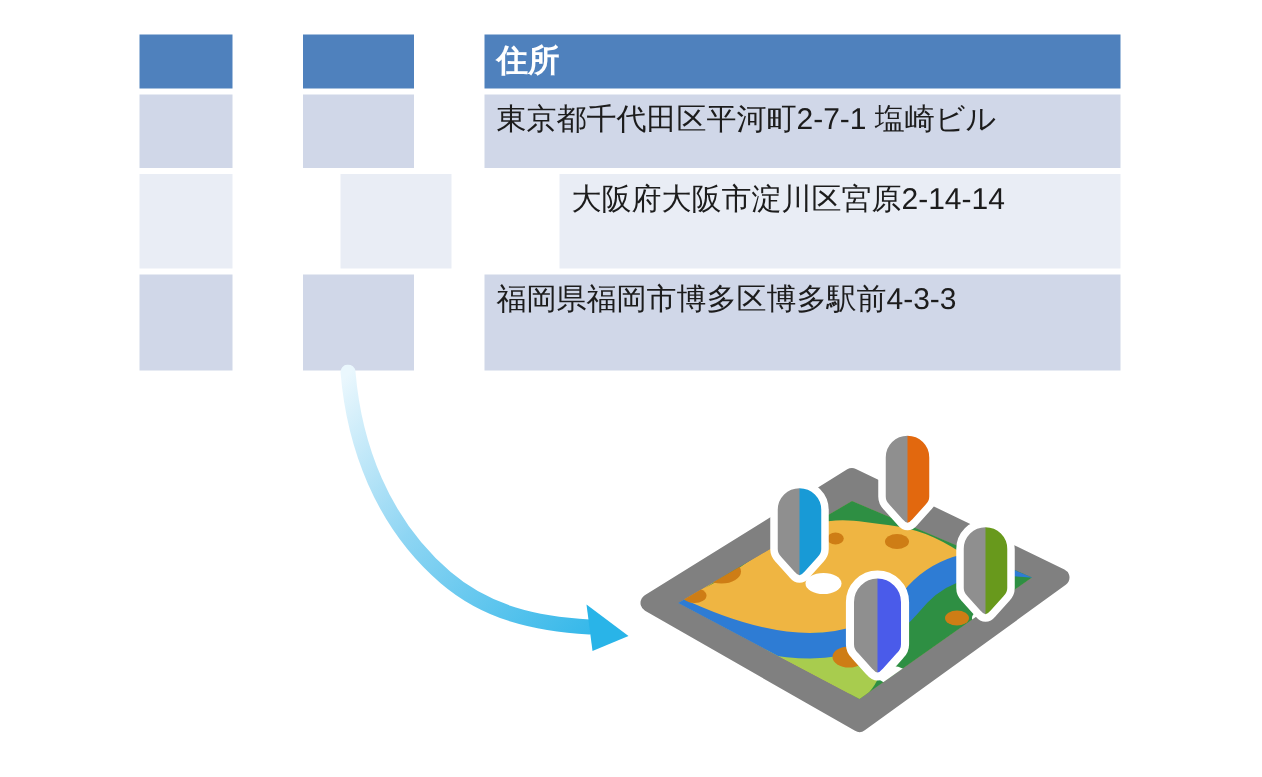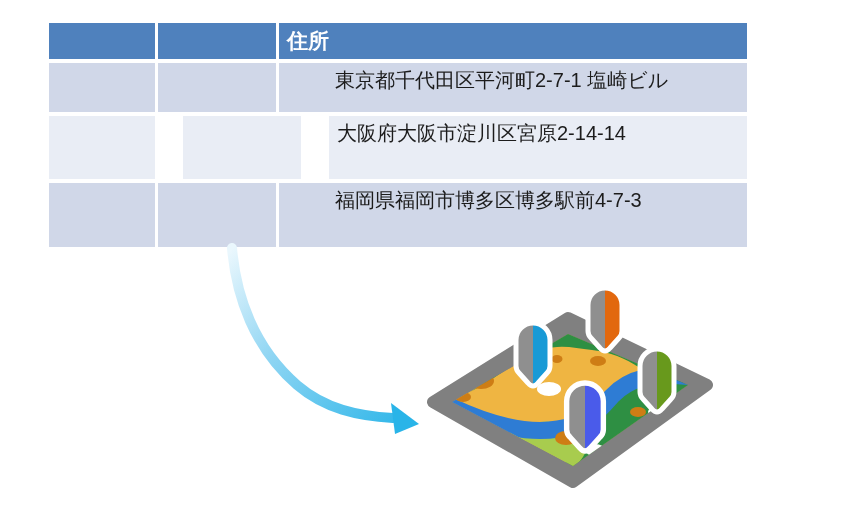--- a/index.html
+++ b/index.html
@@ -31,23 +31,23 @@
   
   .addr-table{
     position:absolute;left:49px;top:23px;width:698px;
     display:flex;flex-direction:column;row-gap:4px;
   }
   .t-row{display:grid;grid-template-columns:106px 118px 1fr;column-gap:3px;}
   .t-row.header-row{height:36px;}
   .t-row.r1{height:49px;}
   .t-row.r2{height:63px;gap:28px;}
   .t-row.r3{height:64px;}
-  .cell{box-sizing:border-box;overflow:hidden;}
+  .cell{box-sizing:border-box;overflow:hidden;margin-left:44px;}
   .header-row .cell{background:var(--header-bg);}
-  .band-dark  .cell{background:var(--band-dark);padding-left:48px;}
+  .band-dark  .cell{background:var(--band-dark);}
   .band-light .cell{background:var(--band-light);}
   .th-text{
     padding:4px 8px 0;color:#ffffff;font-weight:bold;
     font-size:21px;line-height:28px;white-space:nowrap;
   }
   .addr-text{
     padding:3px 8px 0;color:var(--table-text);
     font-size:20px;line-height:28px;white-space:nowrap;
   }
 
@@ -81,21 +81,21 @@
       <div class="cell"></div>
       <div class="cell">
         <div class="addr-text">大阪府大阪市淀川区宮原2-14-14</div>
       </div>
     </div>
 
     <div class="t-row r3 band-dark">
       <div class="cell"></div>
       <div class="cell"></div>
       <div class="cell">
-        <div class="addr-text">福岡県福岡市博多区博多駅前4-7-3</div>
+        <div class="addr-text">福岡県福岡市博多区博多駅前4-3-3</div>
       </div>
     </div>
   </div>
 
   <svg class="illus" viewBox="180 243 560 250" xmlns="http://www.w3.org/2000/svg">
     <defs>
       <linearGradient id="arrowGrad" gradientUnits="userSpaceOnUse" x1="232" y1="249" x2="419" y2="424">
         <stop offset="0" style="stop-color:var(--arrow-blue-faint)"></stop>
         <stop offset="0.4" style="stop-color:#8ed5f3"></stop>
         <stop offset="1" style="stop-color:var(--arrow-blue)"></stop>

